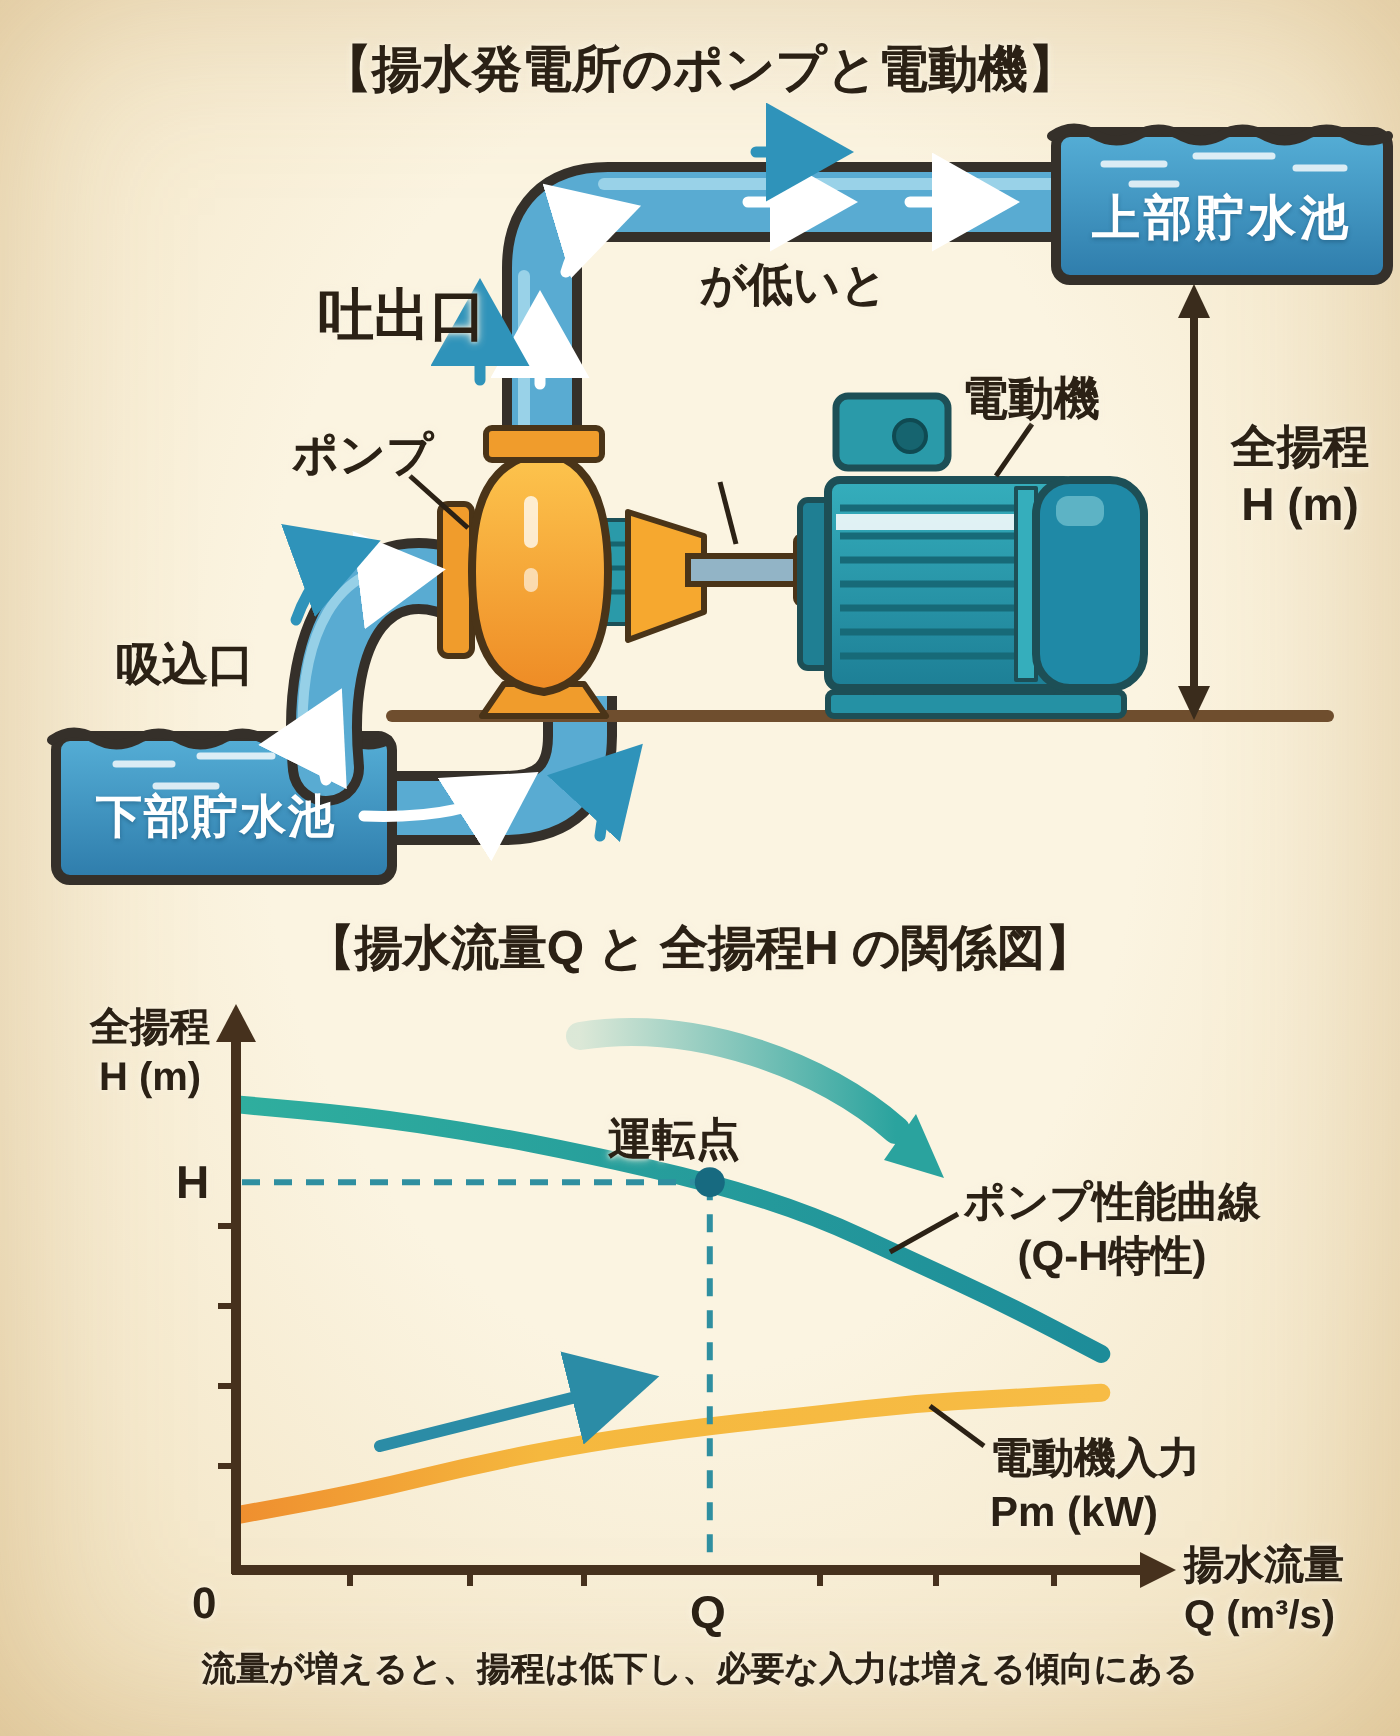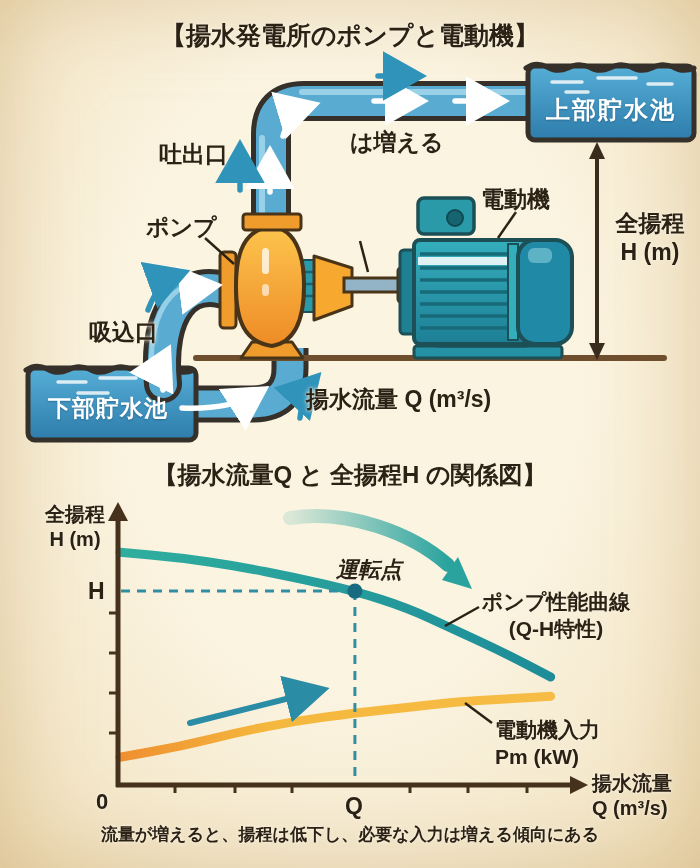--- a/index.html
+++ b/index.html
@@ -213,42 +213,41 @@
 
     <g stroke="#2b2115" stroke-width="2.5">
       <line x1="479" y1="122" x2="445" y2="141"></line>
       <line x1="465" y1="218" x2="492" y2="238"></line>
     </g>
   </svg>
 
   <div class="lbl title" style="top:20px;font-size:25px;">【揚水発電所のポンプと電動機】</div>
 
   <div class="lbl white center" style="left:528px;top:95px;width:166px;font-size:24px;letter-spacing:2px;">上部貯水池</div>
-  <div class="lbl" style="left:350px;top:128px;font-size:23px;">は増える</div>
-  <div class="lbl" style="left:159px;top:140px;font-size:23px;">吐出口</div>
+  <div class="lbl" style="left:350px;top:128px;font-size:23px;">が低いと</div>
+  <div class="lbl" style="left:159px;top:140px;font-size:28px;">吐出口</div>
   <div class="lbl" style="left:146px;top:213px;font-size:23px;">ポンプ</div>
   <div class="lbl" style="left:481px;top:185px;font-size:23px;">電動機</div>
   <div class="lbl center" style="left:602px;top:209px;width:96px;font-size:23px;">
     <span>全揚程</span>
     <span>H (m)</span>
   </div>
-  <div class="lbl" style="left:58px;top:318px;font-size:23px;margin-left:31px;">吸込口</div>
+  <div class="lbl" style="left:58px;top:318px;font-size:23px;">吸込口</div>
   <div class="lbl white center" style="left:28px;top:394px;width:160px;font-size:23px;letter-spacing:1px;">下部貯水池</div>
-  <div class="lbl" style="left:306px;top:385px;font-size:23px;">揚水流量 Q (m³/s)</div>
 
   <div class="lbl title" style="top:460px;font-size:24px;">【揚水流量Q と 全揚程H の関係図】</div>
 
   <div class="lbl center" style="left:36px;top:502px;width:78px;font-size:20px;">
     <span>全揚程</span>
     <span>H (m)</span>
   </div>
   <div class="lbl" style="left:88px;top:577px;font-size:23px;">H</div>
   <div class="lbl" style="left:96px;top:788px;font-size:22px;">0</div>
   <div class="lbl center" style="left:343px;top:792px;width:22px;font-size:23px;">Q</div>
-  <div class="lbl" style="left:336px;top:556px;font-size:22px;font-style:italic;">運転点</div>
+  <div class="lbl" style="left:304px;top:556px;font-size:22px;">運転点</div>
   <div class="lbl center" style="left:468px;top:589px;width:176px;font-size:21px;">
     <span>ポンプ性能曲線</span>
     <span>(Q-H特性)</span>
   </div>
   <div class="lbl" style="left:592px;top:771px;font-size:20px;">
     <span>揚水流量</span>
     <span>Q (m³/s)</span>
   </div>
   <div class="lbl" style="left:495px;top:717px;font-size:21px;">
     <span>電動機入力</span>

